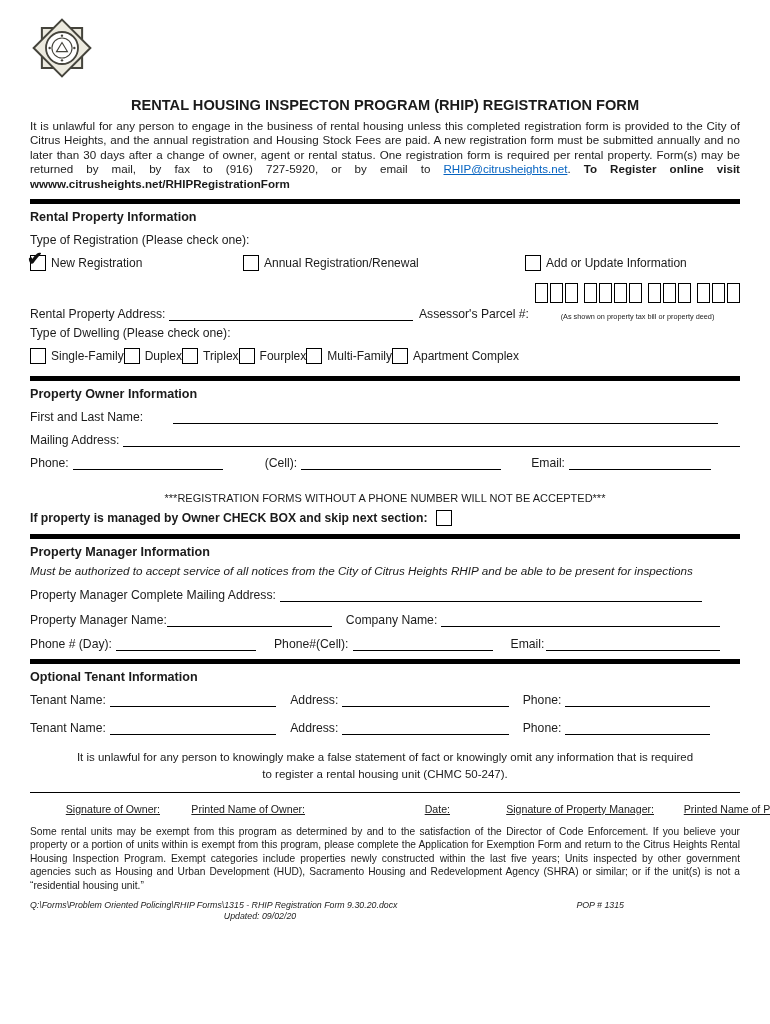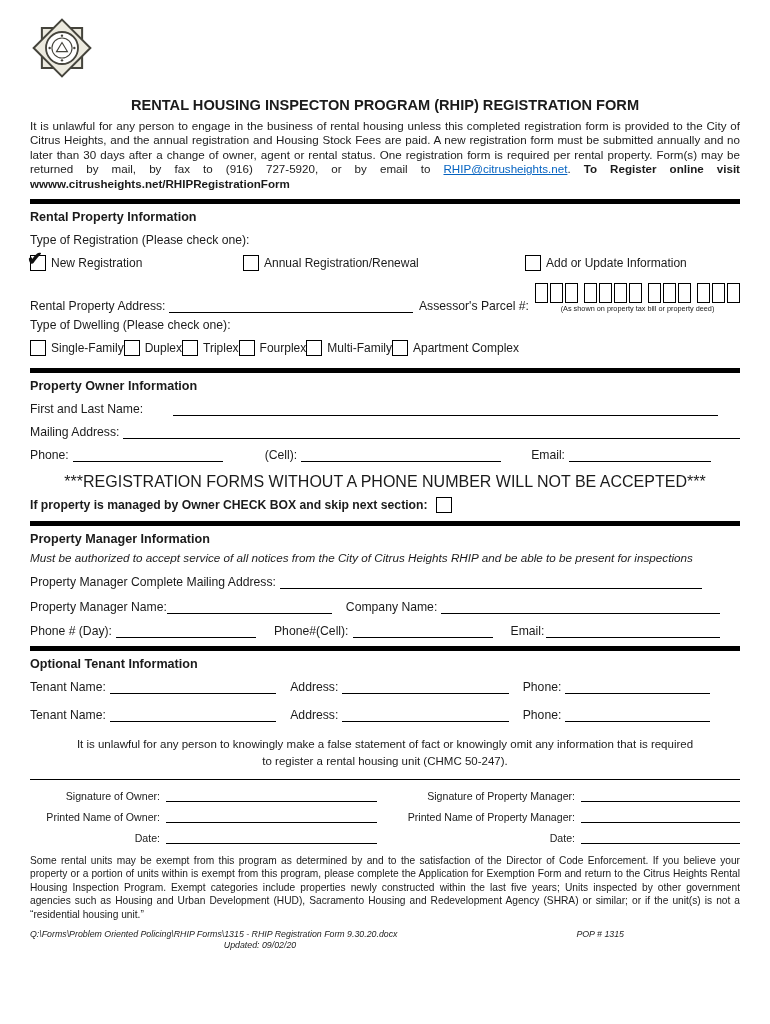--- a/index.html
+++ b/index.html
@@ -35,57 +35,57 @@
   .field-row { display:flex; align-items:flex-end; font-size:12.2px; white-space:nowrap; }
   .fill { border-bottom:1px solid #000; height:13px; display:inline-block; flex:none; }
   .grow { flex:1 1 auto; }
   .addr-row { margin-bottom:5px; align-items:flex-end; }
   .addr-row .fill { margin:0 6px 0 4px; }
   .parcel-label { margin-right:6px; }
   .parcel-area { display:flex; flex-direction:column; align-items:center; }
   .parcel-boxes { display:flex; gap:6px; }
   .pgroup { display:flex; gap:2px; }
   .pbox { width:13px; height:20px; border:1.3px solid #000; background:#fff; }
-  .parcel-note { font-size:7.3px; margin-top:1px; white-space:nowrap; }
+  .parcel-note { font-size:7.3px; margin-top:9px; white-space:nowrap; }
   .totals-row { margin-bottom:5px; }
   .totals-row .u-line { width:62px; margin-right:26px; }
   .totals-row .b-line { width:64px; margin:0 38px 0 4px; }
   .totals-row .c-line { margin-left:4px; }
   .totals-row .flabel { margin-right:2px; }
   
   .name-row { margin:4px 0 9px; }
   .name-row .fill { margin-left:30px; margin-right:22px; }
   .mail-row { margin-bottom:9px; }
   .mail-row .fill { margin-left:4px; }
   .phone-row { margin-bottom:2px; }
   .phone-row .p1 { width:150px; margin:0 42px 0 4px; }
   .phone-row .p2 { width:200px; margin:0 30px 0 4px; }
   .phone-row .p3 { width:142px; margin-left:4px; }
-  .warning { text-align:center; font-size:16px; margin:11px 0 6px; }
+  .warning { text-align:center; font-size:11px; margin:22px 0 6px; }
   .managed-row { display:flex; align-items:center; gap:8px; font-size:12.2px; font-weight:bold; margin-bottom:7px; }
   
   .mgr-sub { font-style:italic; font-size:11.7px; margin:-4px 0 11px; }
   .mgr-name-row { margin-bottom:10px; }
   .mgr-name-row .m1 { width:165px; margin-right:14px; }
   .mgr-name-row .m2 { margin:0 20px 0 4px; }
   .mgr-mail-row { margin-bottom:11px; }
   .mgr-mail-row .fill { margin:0 38px 0 4px; }
   .mgr-phone-row { margin-bottom:2px; }
   .mgr-phone-row .d1 { width:140px; margin:0 18px 0 4px; }
   .mgr-phone-row .d2 { width:140px; margin:0 18px 0 4px; }
   .mgr-phone-row .d3 { margin:0 20px 0 2px; }
   
   .tenant-row { margin-bottom:14px; }
   .tenant-row .t1 { flex:1.15 1 0; margin:0 14px 0 4px; }
   .tenant-row .t2 { flex:1.15 1 0; margin:0 14px 0 4px; }
   .tenant-row .t3 { flex:1 1 0; margin:0 30px 0 4px; }
   .notice { text-align:center; font-size:11.5px; line-height:1.4; margin:4px 46px 10px; }
   
   .sig-grid { display:flex; gap:16px; font-size:10.6px; margin-bottom:4px; }
-  .sig-col { flex:1; display:flex; flex-direction:column; gap:9px; }
+  .sig-col { flex:1; display:flex; flex-direction:row; gap:9px;text-decoration:underline; }
   .sig-row { display:flex; align-items:flex-end; }
   .sig-label { text-align:right; flex:none; }
   .sig-col.left .sig-label { width:130px; }
   .sig-col.right .sig-label { width:182px; }
   .sig-row .fill { flex:1; margin-left:6px; height:12px; }
   
   .exempt { font-size:10.2px; line-height:1.33; text-align:justify; margin:10px 0 8px; }
   .file-row { display:flex; align-items:baseline; font-style:italic; font-size:8.8px; }
   .pop { margin-left:auto; margin-right:116px; font-style:italic; }
   .updated { font-style:italic; font-size:8.8px; width:460px; text-align:center; margin-top:1px; }

